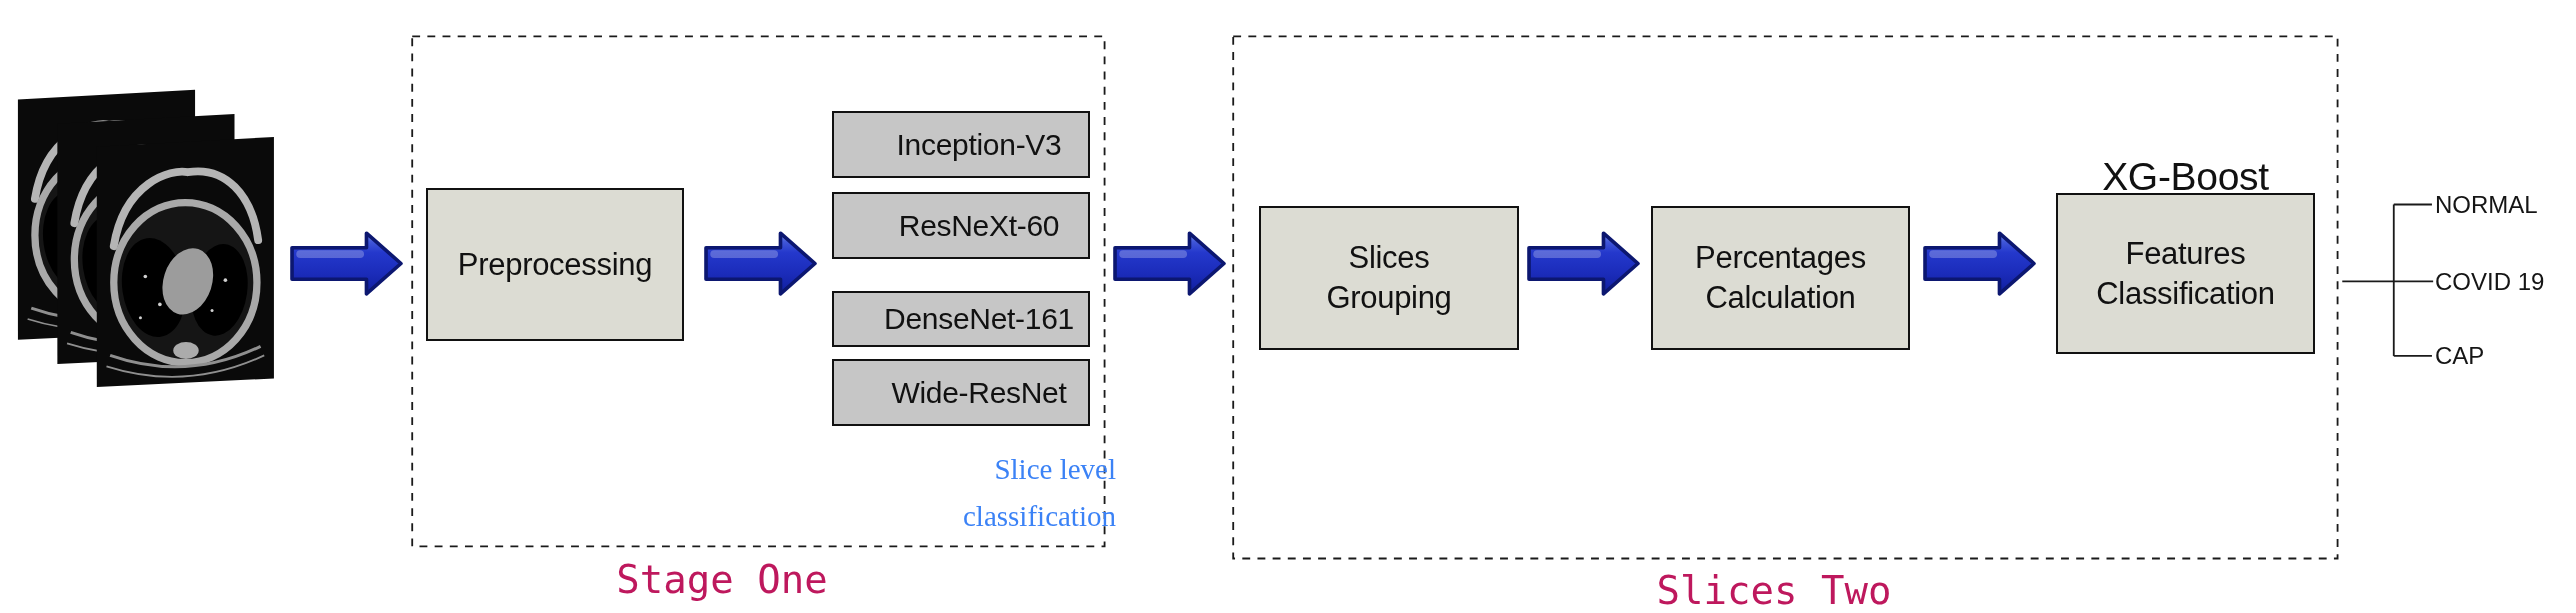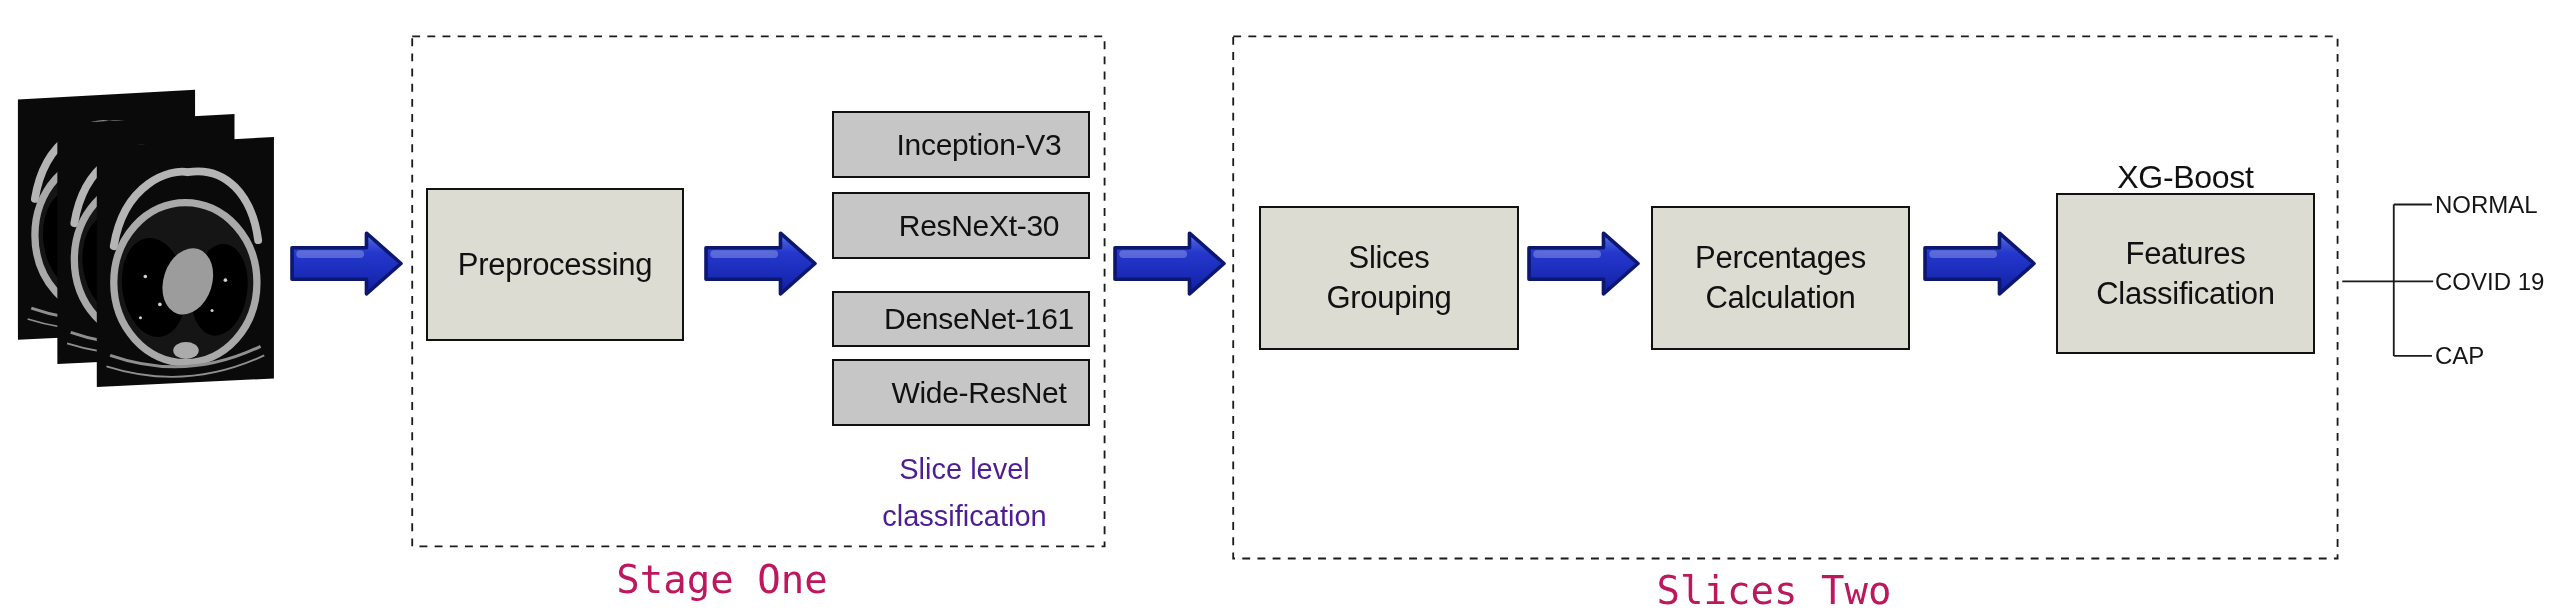--- a/index.html
+++ b/index.html
@@ -42,28 +42,28 @@
   }
   .stage-label{
     position:absolute;
     font-family:"DejaVu Sans Mono",monospace;
     font-size:39px;line-height:42px;
     text-align:center;
     color:#be185d;
   }
   .caption{
     position:absolute;
-    font-family:Liberation Sans, sans-serif;
+    font-family:Liberation Serif, serif;
     font-size:29px;line-height:47px;
-    text-align:center;
-    color:#4c1d95;
+    text-align:right;
+    color:#3b82f6;
   }
   .xgb{
     position:absolute;
-    font-size:32px;line-height:32px;
+    font-size:39px;line-height:32px;
     text-align:center;
     letter-spacing:-0.3px;
   }
   .out-label{
     position:absolute;
     font-family:Liberation Sans, sans-serif;
     font-size:24px;line-height:29px;
     white-space:nowrap;
     color:#151515;
   }
@@ -140,21 +140,21 @@
   </svg>
 
   <div class="pbox" style="left:426px;top:188px;width:258px;height:153px">
     <span>Preprocessing</span>
   </div>
 
   <div class="mbox" style="left:832px;top:111px;width:258px;height:67px">
     <span>Inception-V3</span>
   </div>
   <div class="mbox" style="left:832px;top:192px;width:258px;height:67px">
-    <span>ResNeXt-30</span>
+    <span>ResNeXt-60</span>
   </div>
   <div class="mbox" style="left:832px;top:291px;width:258px;height:56px">
     <span>DenseNet-161</span>
   </div>
   <div class="mbox" style="left:832px;top:359px;width:258px;height:67px">
     <span>Wide-ResNet</span>
   </div>
 
   <div class="caption" style="left:813px;top:446px;width:303px">
     <div>Slice level</div>

